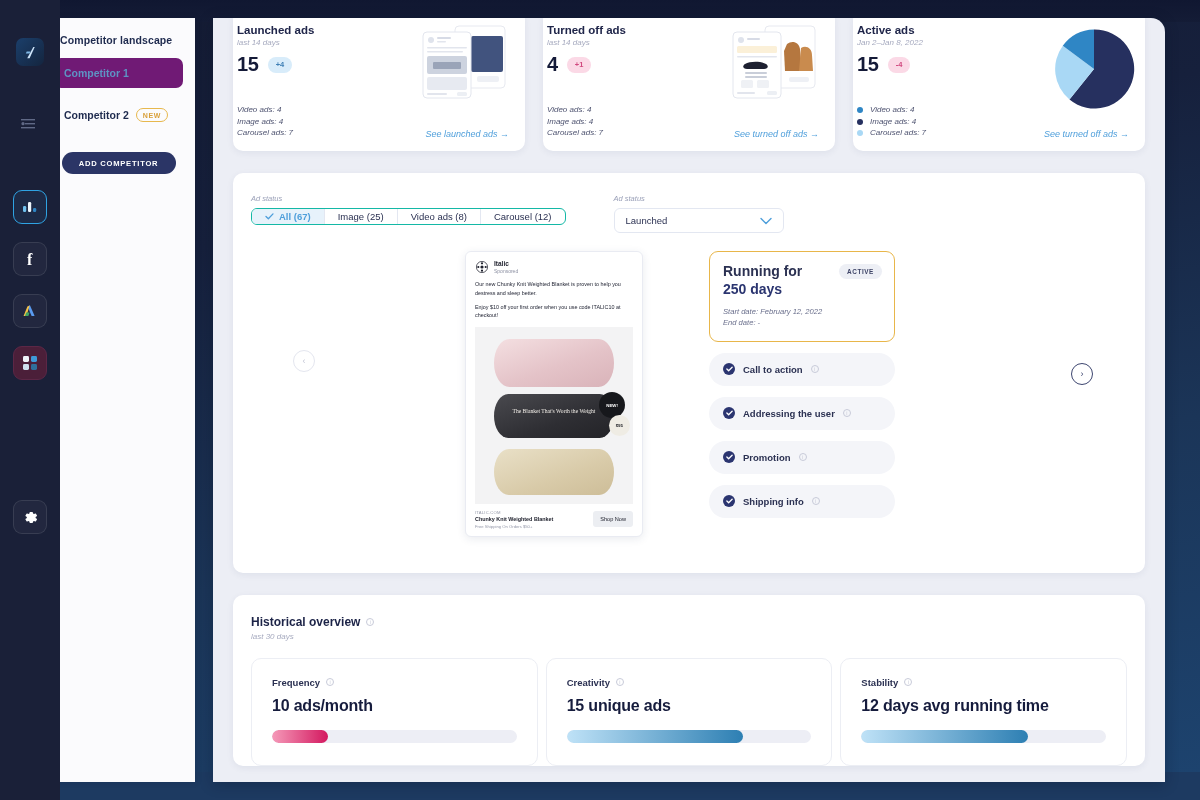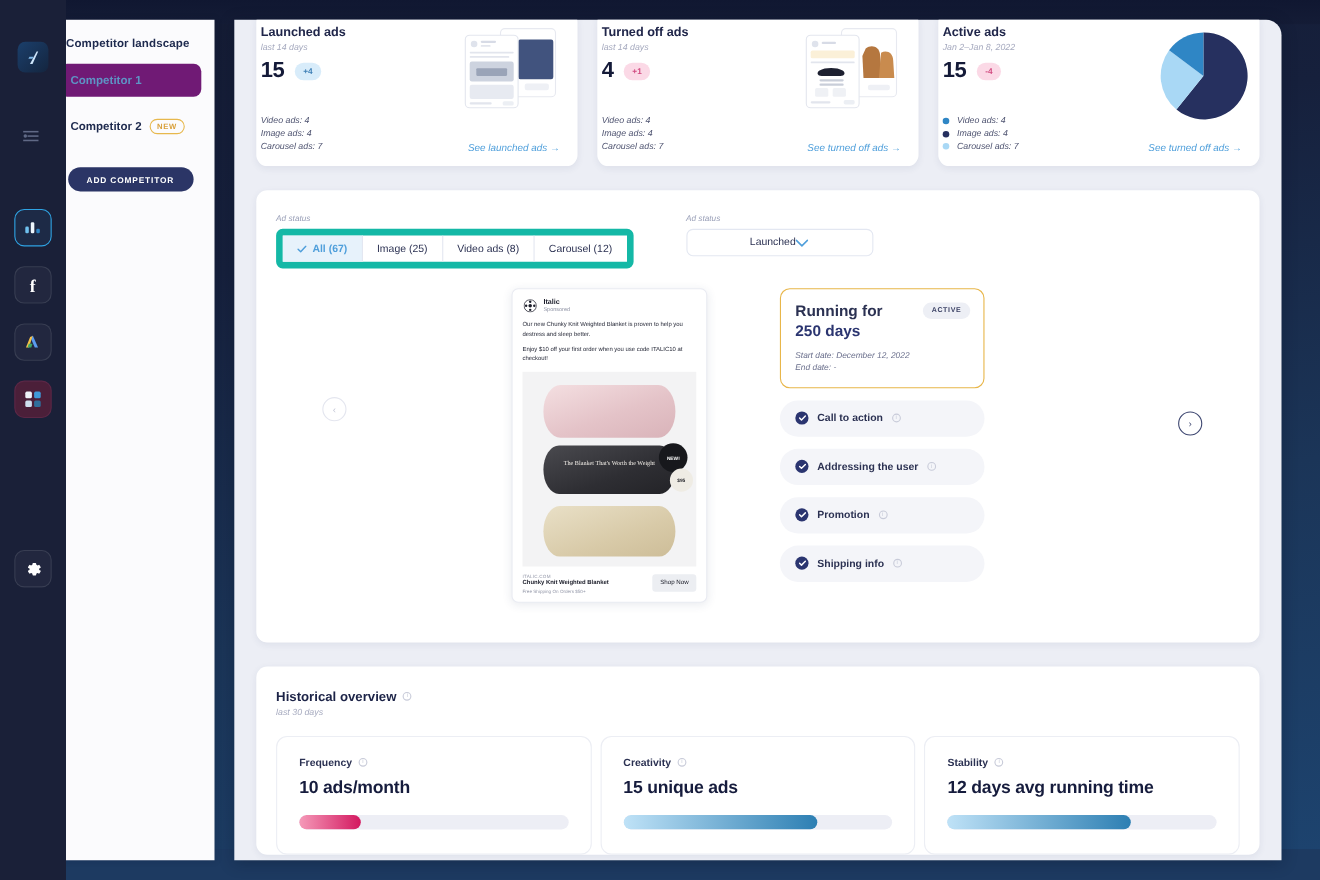--- a/index.html
+++ b/index.html
@@ -117,33 +117,33 @@
   .stat-thumb { position: absolute; right: 14px; top: 12px; width: 96px; height: 82px; }
 
   
   .panel {
     background: #fff; border-radius: 10px; margin: 22px 20px 0 20px;
     box-shadow: 0 2px 7px rgba(40,55,95,0.07); position: relative;
   }
   .filters { display: flex; gap: 48px; padding: 21px 18px 0 18px; }
   .filter-label { font-size: 7.5px; font-style: italic; color: #9aa0b8; margin-bottom: 5px; }
   .seg {
-    display: flex; height: 36px; border-radius: 6px; overflow: hidden;
-    border: 6px solid #14b8a6; background:#fff;
+    display: flex; height: 17px; border-radius: 6px; overflow: hidden;
+    border: 1px solid #14b8a6; background:#fff;
   }
   .seg-item {
     display: flex; align-items: center; gap: 5px; padding: 0 13px;
     font-size: 9.5px; color: #2b3152; border-right: 1px solid #e3e7f1; cursor: pointer;
     white-space: nowrap;
   }
   .seg-item:last-child { border-right: none; }
   .seg-item.active { background: #e7f2fb; color: #4f9fdb; font-weight: 700; }
   .select-box {
     width: 170px; height: 25px; border: 1px solid #e3e7f1; border-radius: 6px;
-    display: flex; align-items: center; justify-content: center;
+    display: flex; align-items: center; justify-content: space-between;
     padding: 0 11px; font-size: 9.5px; color: #2b3152; background:#fff; cursor: pointer;
   }
 
   
   .ad-area { display: flex; align-items: flex-start; padding: 18px 0 36px 0; position: relative; }
   .nav-circle {
     position: absolute; width: 22px; height: 22px; border-radius: 50%;
     display: flex; align-items: center; justify-content: center; cursor: pointer;
     font-size: 9px;
   }
@@ -498,21 +498,21 @@
           <button class="shop-btn">Shop Now</button>
         </div>
       </div>
 
       <div class="ad-right">
         <div class="run-box">
           <div class="active-pill">ACTIVE</div>
           <div class="run-label">Running for</div>
           <div class="run-value">250 days</div>
           <div class="run-dates">
-            <div>Start date: December 12, 2022</div>
+            <div>Start date: February 12, 2022</div>
             <div>End date: -</div>
           </div>
         </div>
 
         <div class="tag-row">
           <span class="check">
             <svg width="7" height="6" viewBox="0 0 8 6">
               <path d="M1 3 L3 5 L7 1" fill="none" stroke="#ffffff" stroke-width="1.5" stroke-linecap="round" stroke-linejoin="round"></path>
             </svg>
           </span>

